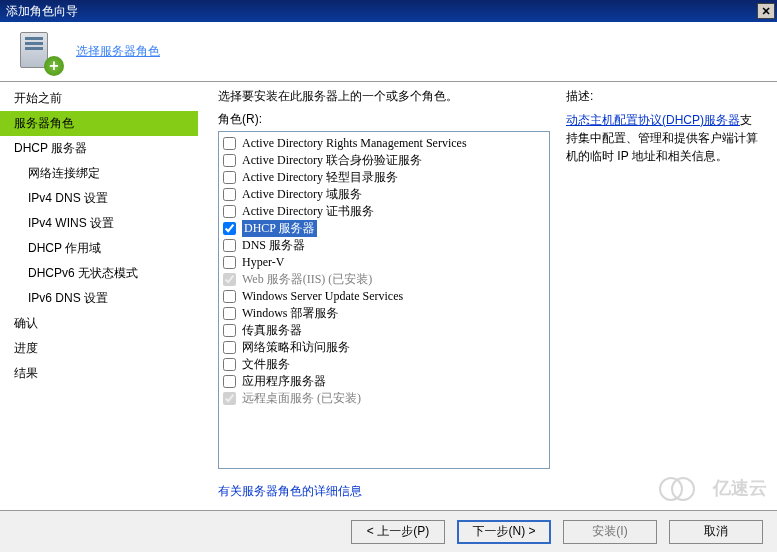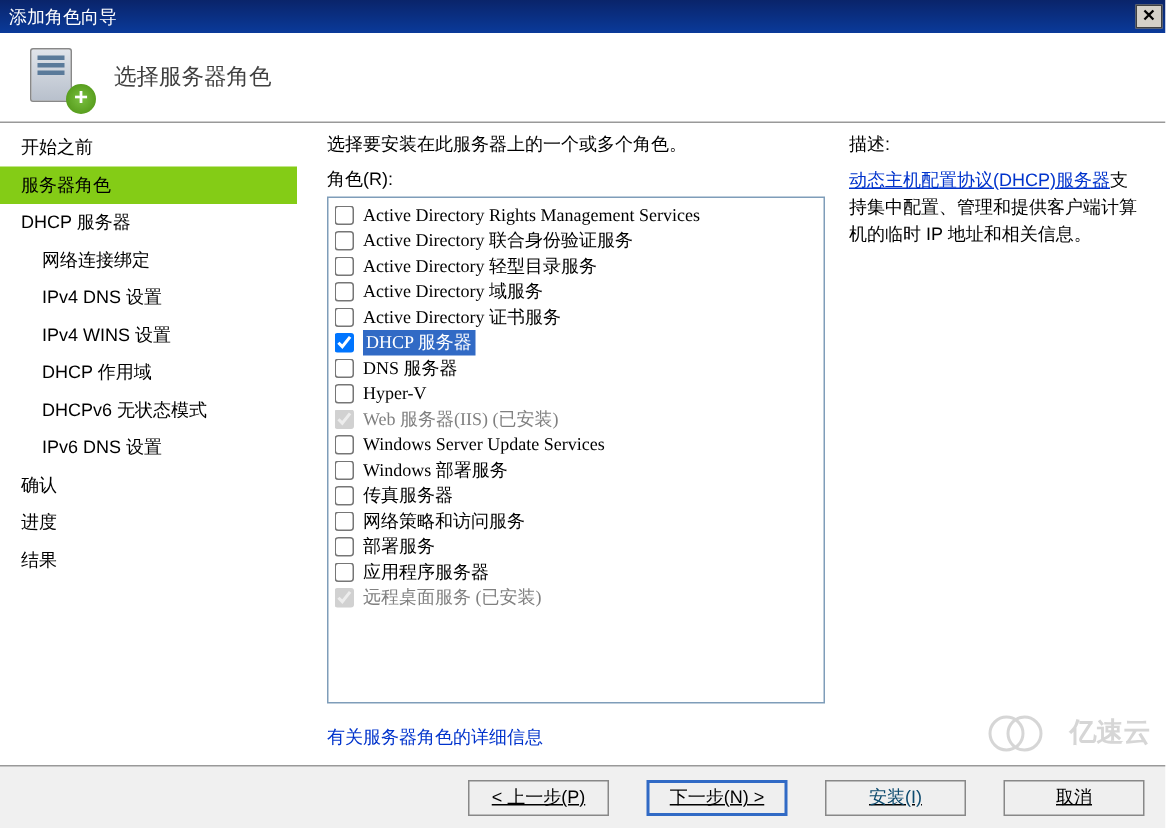--- a/index.html
+++ b/index.html
@@ -4,44 +4,44 @@
 <style>
 * { box-sizing: border-box; margin: 0; padding: 0; }
 body { font-family: "Microsoft YaHei", SimSun, Tahoma, sans-serif; font-size: 12px; background: #fff; width: 777px; height: 556px; position: relative; overflow: hidden; }
 .titlebar { background: linear-gradient(#0a246a, #0a3a9a); color: #fff; height: 22px; line-height: 22px; padding-left: 6px; display: flex; justify-content: space-between; align-items: center; }
 .close-btn { width: 18px; height: 16px; background: #d4d0c8; border: 1px solid #404040; color: #000; text-align: center; line-height: 14px; margin-right: 2px; font-family: Arial; font-size: 11px; font-weight: bold; cursor: pointer; }
 .header { height: 60px; border-bottom: 1px solid #999; padding: 10px 20px; display: flex; align-items: center; background: #fff; gap: 16px; }
 .header-icon { width: 40px; height: 40px; position: relative; }
 .server-body { width: 28px; height: 36px; background: linear-gradient(#e0e4ea, #b8c0cc); border: 1px solid #888; border-radius: 2px; position: absolute; }
 .server-body::before { content: ""; position: absolute; top: 4px; left: 4px; width: 18px; height: 3px; background: #5a7a9a; box-shadow: 0 5px 0 #5a7a9a, 0 10px 0 #5a7a9a; }
 .plus-badge { position: absolute; right: -4px; bottom: -4px; width: 20px; height: 20px; background: radial-gradient(#7ac040, #4a9010); border-radius: 50%; color: #fff; font-weight: bold; text-align: center; line-height: 20px; font-size: 16px; }
-.header-title { font-size: 15px; color: #404040; }
+.header-title { font-size: 12px; color: #3b82f6; text-decoration: underline; }
 .body { display: flex; height: 428px; }
 .sidebar { width: 198px; background: #fff; padding-top: 4px; }
 .side-item { padding: 4px 14px; color: #000; cursor: pointer; }
 .side-item.active { background: #84cc16; }
 .side-item.sub { padding-left: 28px; }
 .main { flex: 1; padding: 6px 14px 6px 20px; display: flex; gap: 16px; }
 .center-col { width: 332px; display: flex; flex-direction: column; }
 .intro-text { margin-bottom: 6px; }
 .roles-label { margin-bottom: 3px; }
 .roles-box { border: 1px solid #7f9db9; height: 338px; overflow: auto; padding: 3px 2px; background:#fff; }
 .role-row { display: flex; align-items: center; height: 17px; padding: 0 2px; font-family: Tahoma, SimSun; }
 .role-row input[type=checkbox] { margin-right: 6px; width: 13px; height: 13px; }
 .role-row.selected span { background: #316ac5; color: #fff; padding: 0 2px; }
 .role-row.disabled { color: #808080; }
 .more-link { color: #0033cc; margin-top: 14px; cursor: pointer; }
 .right-col { flex: 1; }
 .desc-label { margin-bottom: 6px; }
 .desc-text { line-height: 1.5; }
 .desc-text .link { color: #0033cc; text-decoration: underline; cursor: pointer; }
-.footer { height: 42px; border-top: 1px solid #999; display: flex; justify-content: flex-end; align-items: center; gap: 25px; padding-right: 14px; background:#f0f0f0;text-decoration:underline; }
+.footer { height: 42px; border-top: 1px solid #999; display: flex; justify-content: flex-end; align-items: center; gap: 12px; padding-right: 14px; background:#f0f0f0; }
 .btn { min-width: 94px; height: 24px; border: 1px solid #888; background: #efefef; cursor: pointer; font-size: 12px; }
 .btn.default { border: 2px solid #316ac5; }
-.btn:disabled { color: #0c4a6e; cursor: default; }
+.btn:disabled { color: #737373; cursor: default; }
 .watermark { position: absolute; right: 10px; bottom: 56px; color: #d6d6d6; font-size: 18px; font-weight: bold; display: flex; align-items: center; gap: 16px; pointer-events: none; }
 .wm-circles { width: 38px; height: 22px; position: relative; }
 .wm-circles::before, .wm-circles::after { content: ""; position: absolute; width: 20px; height: 20px; border: 2px solid #d6d6d6; border-radius: 50%; }
 .wm-circles::before { left: 0; }
 .wm-circles::after { left: 12px; }
 </style>
 </head>
 <body>
 
 <div class="titlebar">
@@ -125,21 +125,21 @@
           <label class="role-row">
             <input type="checkbox" style="">
             <span>传真服务器</span>
           </label>
           <label class="role-row">
             <input type="checkbox" style="">
             <span>网络策略和访问服务</span>
           </label>
           <label class="role-row">
             <input type="checkbox" style="">
-            <span>部署服务</span>
+            <span>文件服务</span>
           </label>
           <label class="role-row">
             <input type="checkbox" style="">
             <span>应用程序服务器</span>
           </label>
           <label class="role-row disabled">
             <input type="checkbox" disabled="" checked="" style="">
             <span>远程桌面服务  (已安装)</span>
           </label>
         </div>

